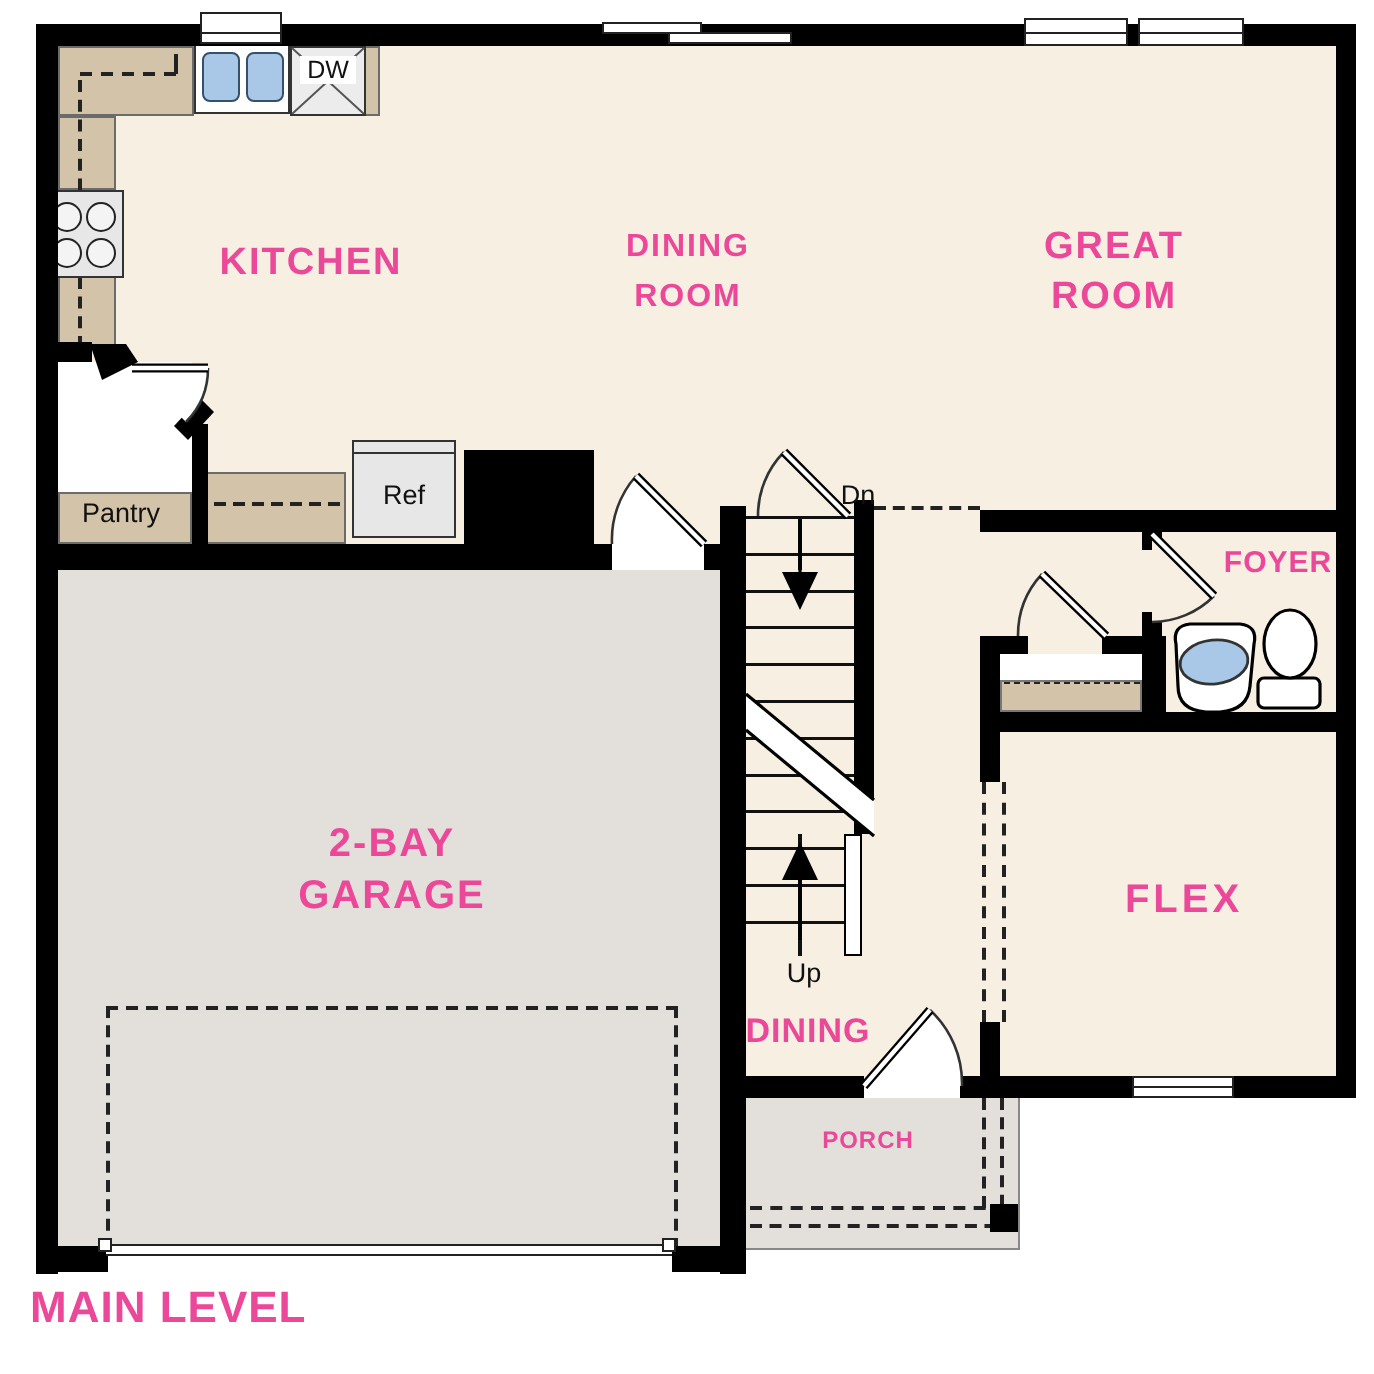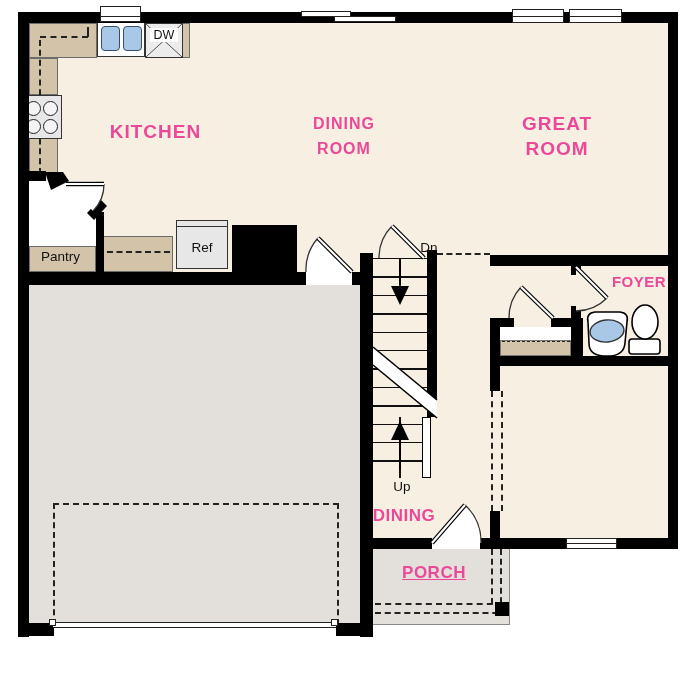--- a/index.html
+++ b/index.html
@@ -195,21 +195,24 @@
     </g>
     <g>
       <path d="M588,322 Q586,313 595,312 L620,312 Q629,313 627,322 L625,343 Q624,355 610,356 L603,356 Q589,355 589,343 Z" fill="#fff" stroke="#000" stroke-width="1.6"></path>
       <ellipse cx="607" cy="331" rx="17" ry="11" fill="#a9c8e7" stroke="#333" stroke-width="1.4" transform="rotate(-6 607 331)"></ellipse>
     </g>
   </svg>
 
   <div class="lbl" style="left:103px;top:121px;width:105px;font-size:19px;">KITCHEN</div>
   <div class="lbl" style="left:294px;top:111px;width:100px;font-size:16px;line-height:25px;"><span>DINING</span><br><span>ROOM</span></div>
   <div class="lbl" style="left:507px;top:111px;width:100px;font-size:19px;line-height:25px;"><span>GREAT</span><br><span>ROOM</span></div>
+  <div class="lbl" style="left:146px;top:409px;width:100px;font-size:20px;line-height:26px;"><span>2-BAY</span><br><span>GARAGE</span></div>
+  <div class="lbl" style="left:540px;top:439px;width:104px;font-size:20px;letter-spacing:2px;">FLEX</div>
   <div class="lbl" style="left:370px;top:506px;width:68px;font-size:17px;letter-spacing:0.5px;">DINING</div>
-  <div class="lbl" style="left:398px;top:563px;width:72px;font-size:17px;letter-spacing:0.5px;text-decoration:underline;">PORCH</div>
+  <div class="lbl" style="left:398px;top:563px;width:72px;font-size:12px;letter-spacing:0.5px;">PORCH</div>
   <div class="lbl" style="left:610px;top:273px;width:58px;font-size:15px;letter-spacing:0.5px;">FOYER</div>
   <div class="small" style="left:33px;top:249px;width:55px;font-size:13.5px;">Pantry</div>
   <div class="small" style="left:179px;top:240px;width:46px;font-size:13.5px;">Ref</div>
   <div class="small" style="left:150px;top:28px;width:28px;font-size:12.5px;background:#fff;">DW</div>
   <div class="small" style="left:386px;top:240px;width:28px;font-size:13.5px;margin-left:29px;">Dn</div>
   <div class="small" style="left:388px;top:479px;width:28px;font-size:13.5px;">Up</div>
+  <div class="lbl" style="left:15px;top:641px;width:220px;font-size:22px;text-align:left;letter-spacing:0.5px;">MAIN LEVEL</div>
 </div>
 
 </body></html>

